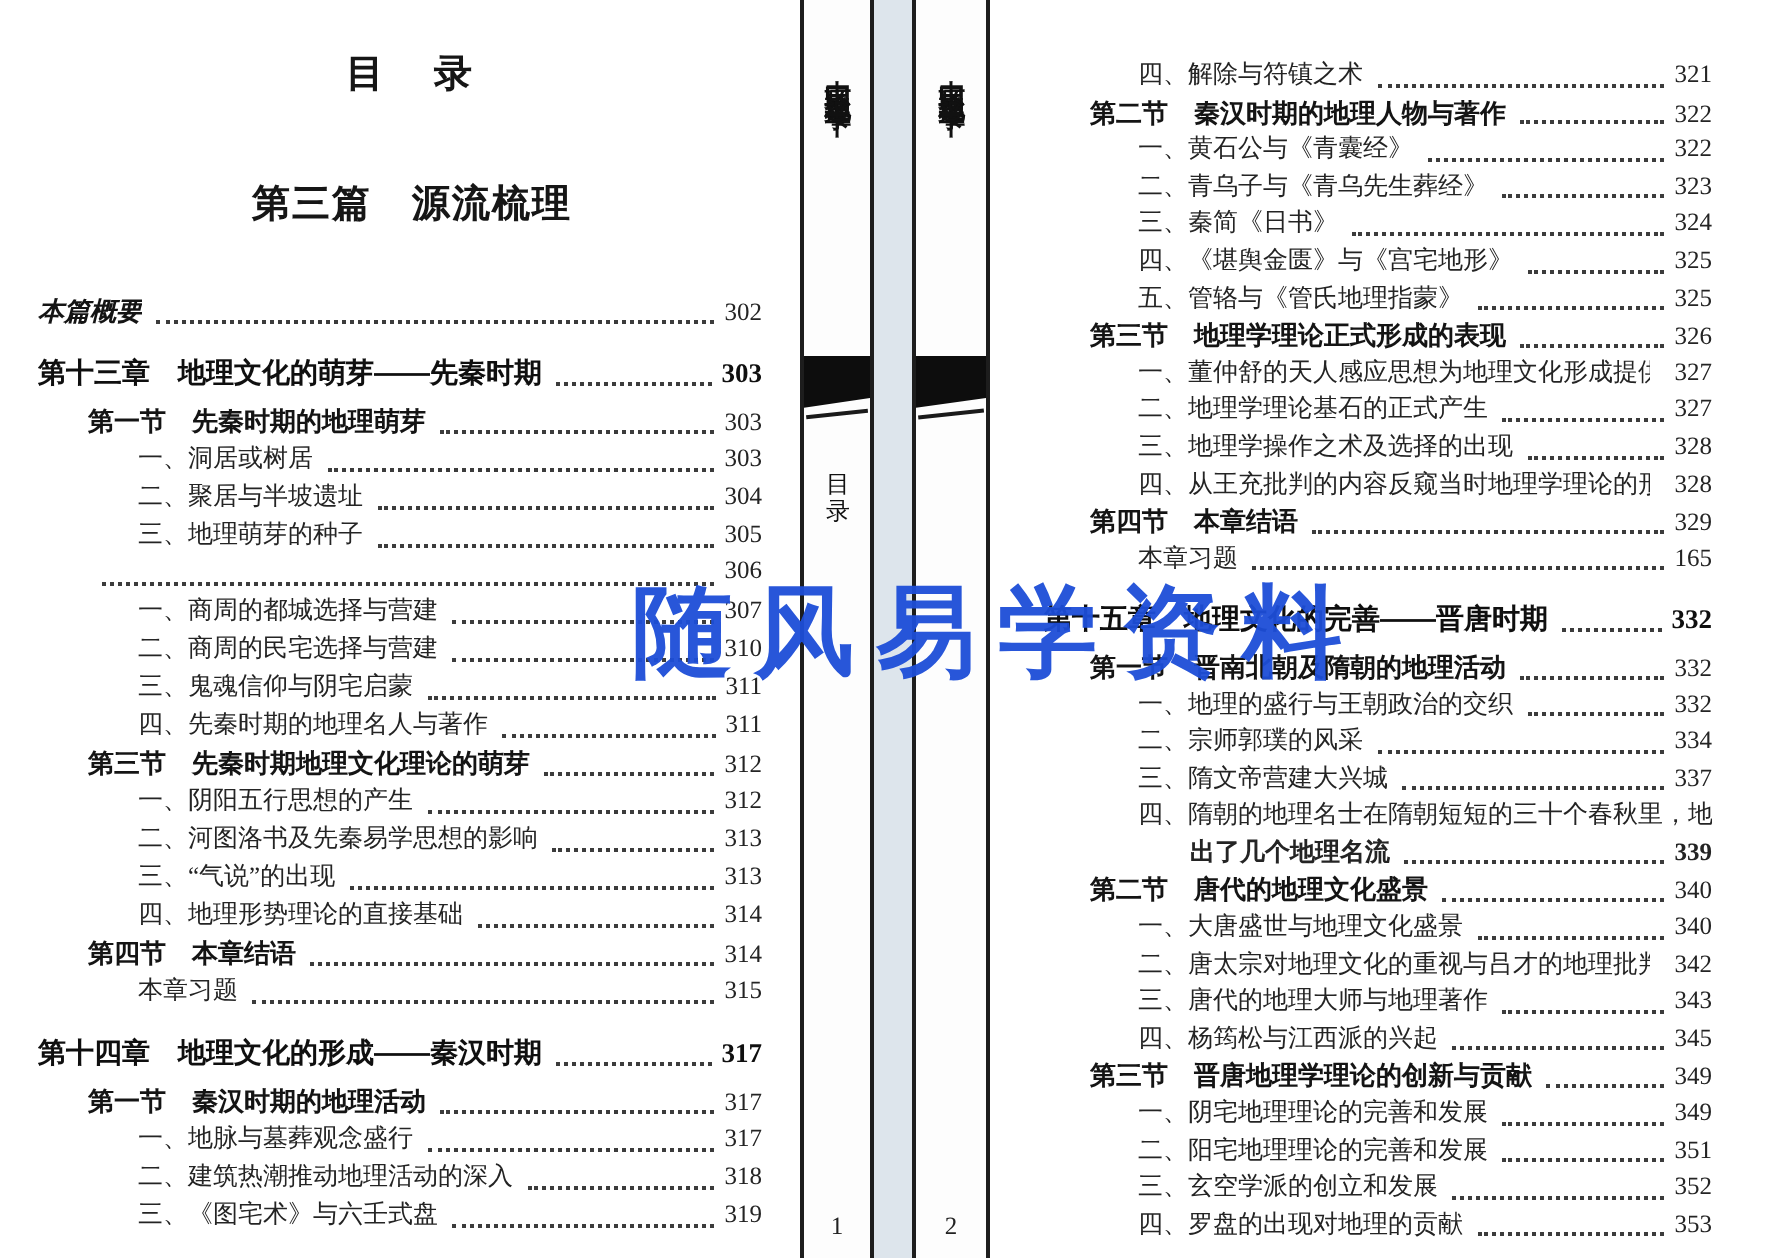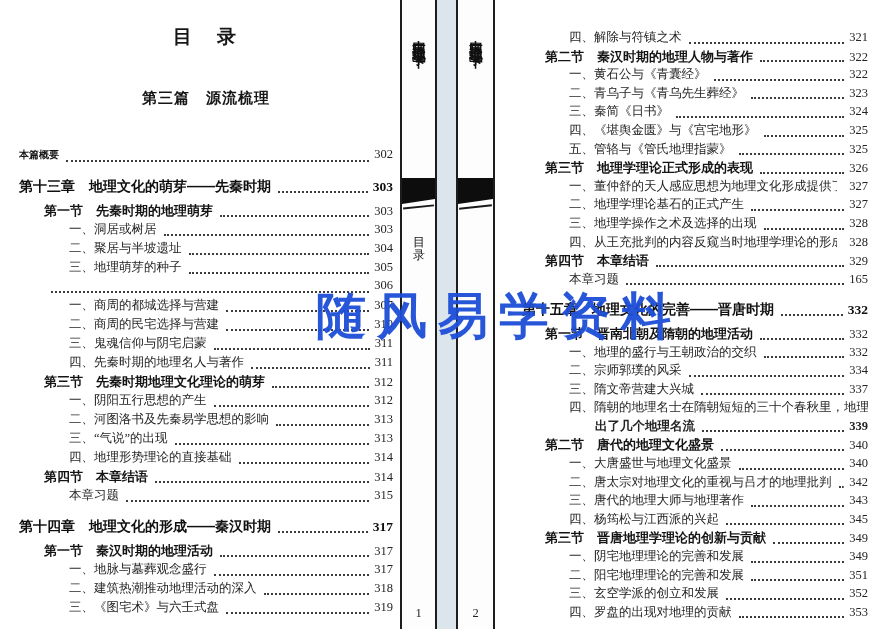--- a/index.html
+++ b/index.html
@@ -10,34 +10,34 @@
   
   .page{position:absolute;top:0;height:501px;}
   .page-left{left:19px;width:374px;}
   .page-right{left:522px;width:346px;}
 
   .toc-title{position:absolute;top:24px;left:0;right:0;text-align:center;
              font-family:"Liberation Sans",sans-serif;font-weight:700;
              font-size:19px;letter-spacing:3px;color:#161616;}
   .part-title{position:absolute;top:89px;left:0;right:0;text-align:center;
               font-family:"Liberation Sans",sans-serif;font-weight:700;
-              font-size:15px;letter-spacing:1px;color:#161616;}
-
-  .entries{position:absolute;left:0;right:0;}
+              font-size:19px;letter-spacing:1px;color:#161616;}
+
+  .entries{position:absolute;left:0;right:12px;}
   .entries-left{top:147px;}
   .entries-right{top:29px;}
 
   .row{display:flex;align-items:baseline;height:19px;font-size:12.5px;color:#242424;}
   .entries-right .row{height:18.6px;}
   .row .lab{white-space:nowrap;overflow:hidden;flex-shrink:1;}
   .row .pg{white-space:nowrap;}
   .leader{flex:1 1 auto;min-width:0;border-bottom:2px dotted #3c3c3c;
           margin:0 5px 4px 7px;align-self:flex-end;}
 
-  .row.overview .lab{font-family:"Liberation Sans",sans-serif;font-weight:700;font-size:10px;color:#141414;}
+  .row.overview .lab{font-family:"Liberation Sans",sans-serif;font-weight:700;font-size:13px;color:#141414;font-style:italic;}
   .row.chapter{margin-top:12px;margin-bottom:5px;}
   .row.chapter .lab{font-family:"Liberation Sans",sans-serif;font-weight:700;font-size:14px;color:#0f0f0f;}
   .row.chapter .pg{font-weight:700;font-size:13.5px;color:#0f0f0f;}
   .row.section .lab{font-family:"Liberation Sans",sans-serif;font-weight:700;font-size:13px;color:#141414;}
   .row.section{padding-left:25px;}
   .row.item{padding-left:50px;}
   .row.cont{padding-left:73px;font-weight:bold;}
   .entries-right .row.section{padding-left:23px;}
   .entries-right .row.item{padding-left:47px;}
 

